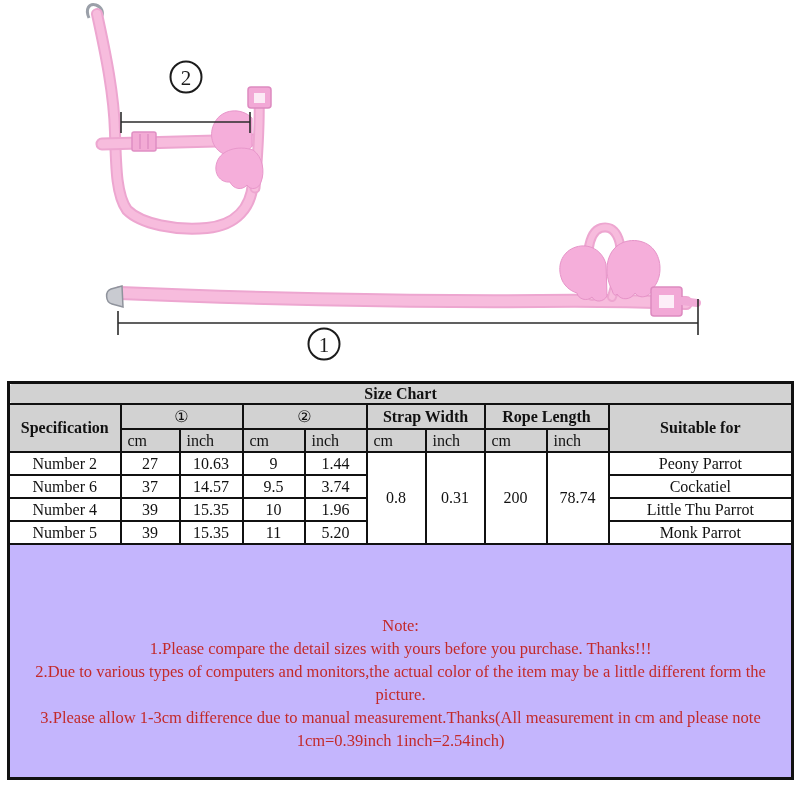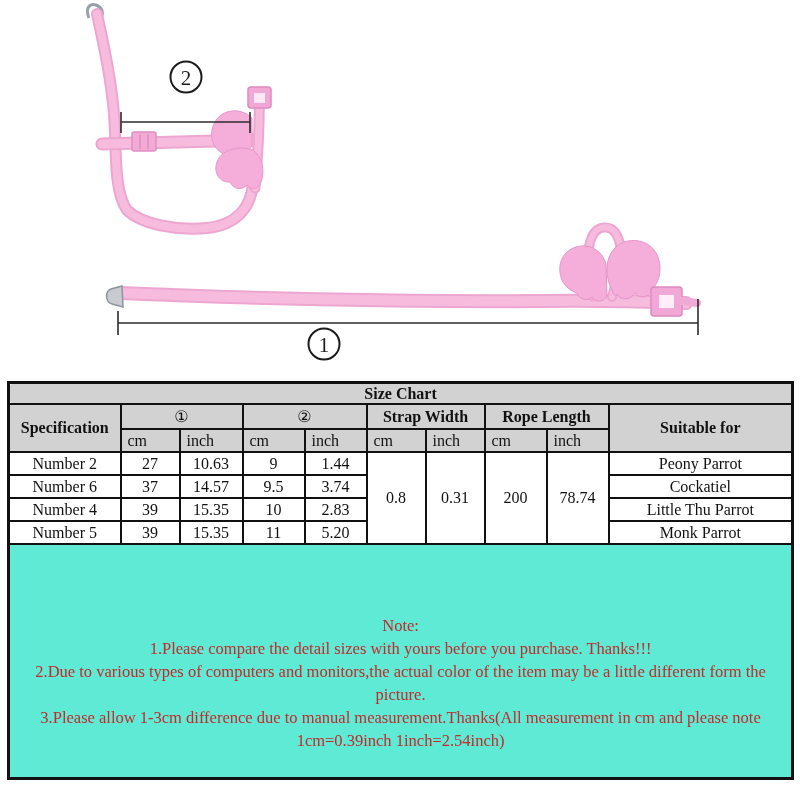--- a/index.html
+++ b/index.html
@@ -12,21 +12,21 @@
   table.size-chart td{border:2px solid #111;text-align:center;vertical-align:middle;
                       padding:0;font-size:16px;color:#111;overflow:hidden;}
   td.hdr{background:#d2d2d2;font-weight:bold;}
   td.hdr-plain{background:#d2d2d2;font-weight:normal;}
   td.circled-col{background:#d2d2d2;font-weight:normal;font-size:18px;}
   tr.title-row td{height:19px;font-size:16px;border-radius:6px;}
   tr.h1-row td{height:23px;}
   tr.h2-row td{height:21px;text-align:left;padding-left:6px;}
   tr.data-row td{height:21px;}
   td.suitable-italic{font-size:17px;}
-  td.note-cell{height:232px;vertical-align:top;background:#5eead4;}
+  td.note-cell{height:232px;vertical-align:top;background:#c4b5fd;}
   .note-box{padding-top:44px;text-align:center;line-height:23px;font-size:16.5px;}
   .note-line{margin:0;}
 </style>
 </head>
 <body>
 
 <div class="screen">
 
   <svg class="photo-svg" width="800" height="378" viewBox="0 0 800 378">
 
@@ -146,21 +146,21 @@
       <td>14.57</td>
       <td>9.5</td>
       <td>3.74</td>
       <td class="suitable-italic">Cockatiel</td>
     </tr>
     <tr class="data-row">
       <td>Number 4</td>
       <td>39</td>
       <td>15.35</td>
       <td>10</td>
-      <td>2.83</td>
+      <td>1.96</td>
       <td>Little Thu Parrot</td>
     </tr>
     <tr class="data-row">
       <td>Number 5</td>
       <td>39</td>
       <td>15.35</td>
       <td>11</td>
       <td>5.20</td>
       <td>Monk Parrot</td>
     </tr>

